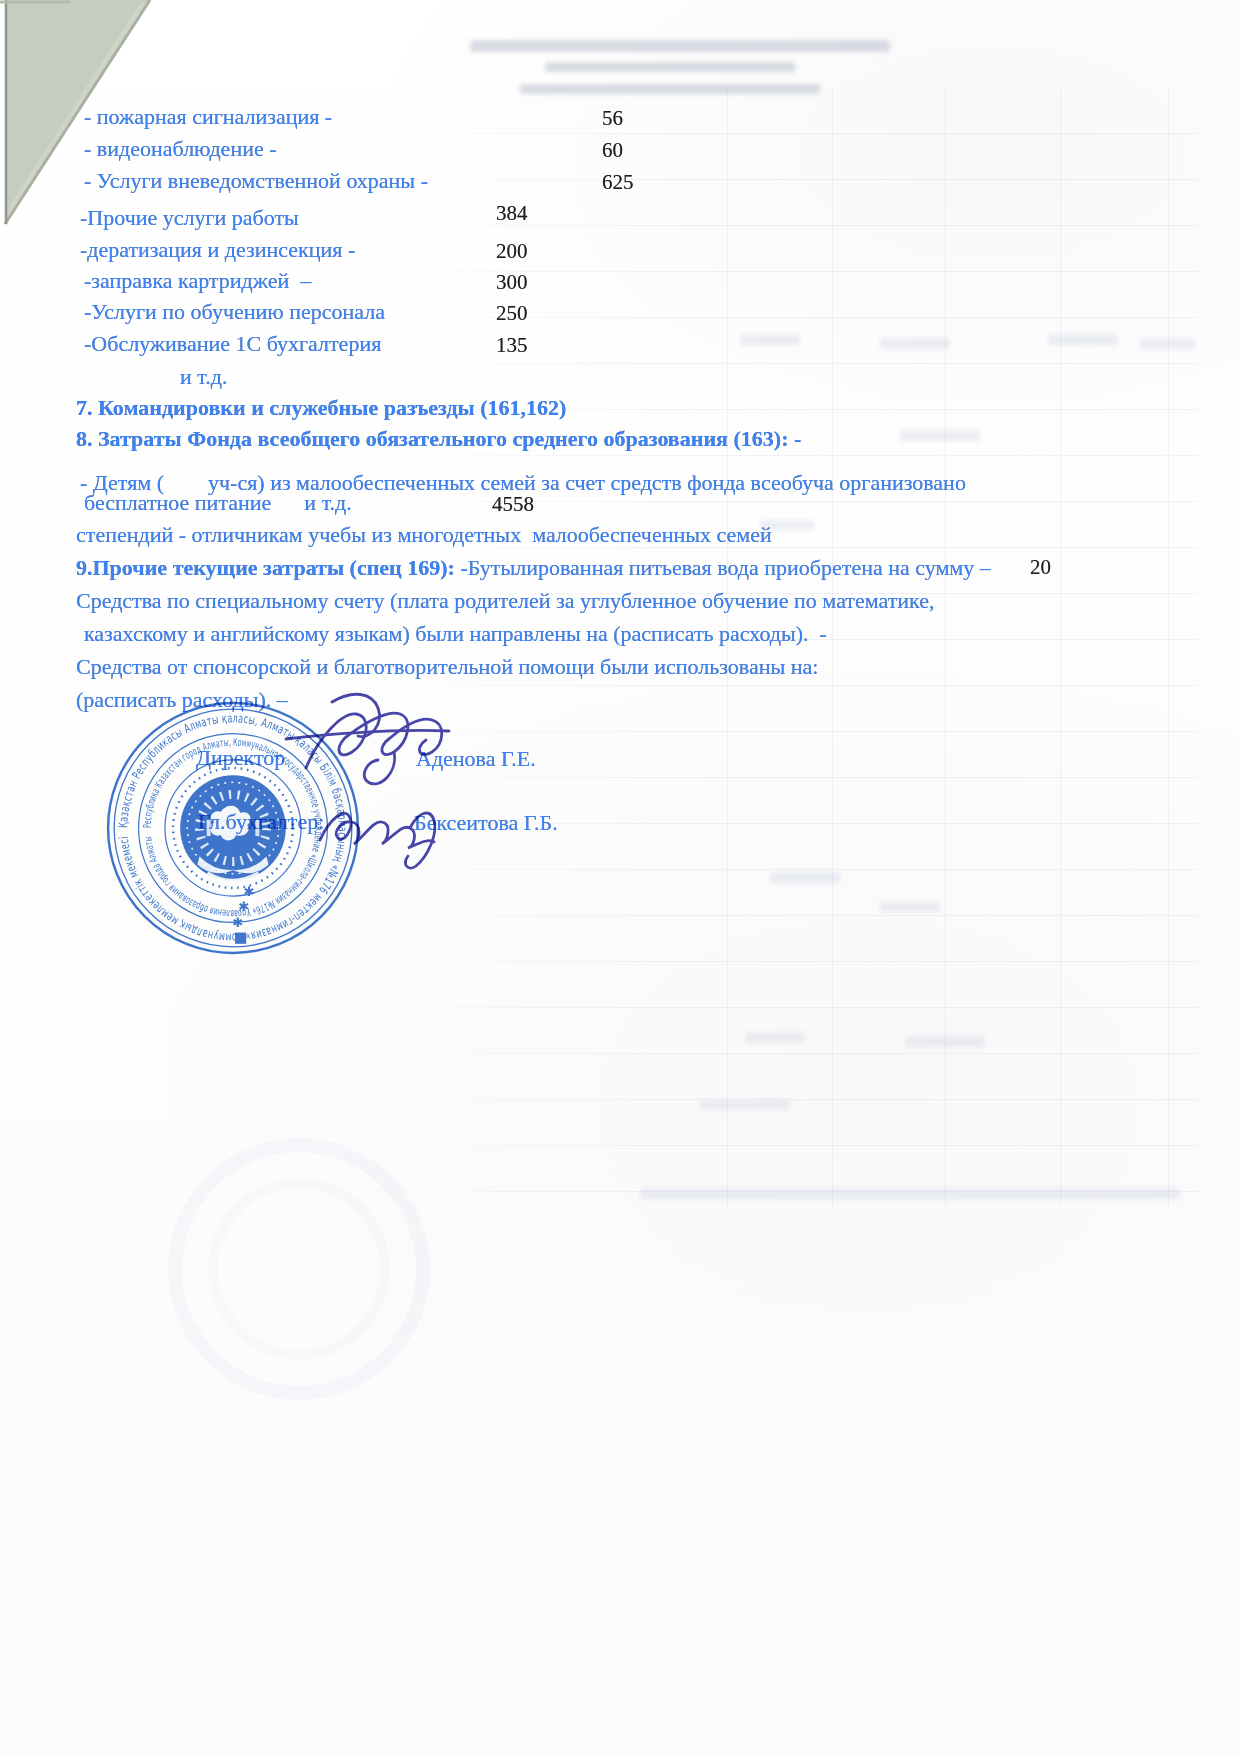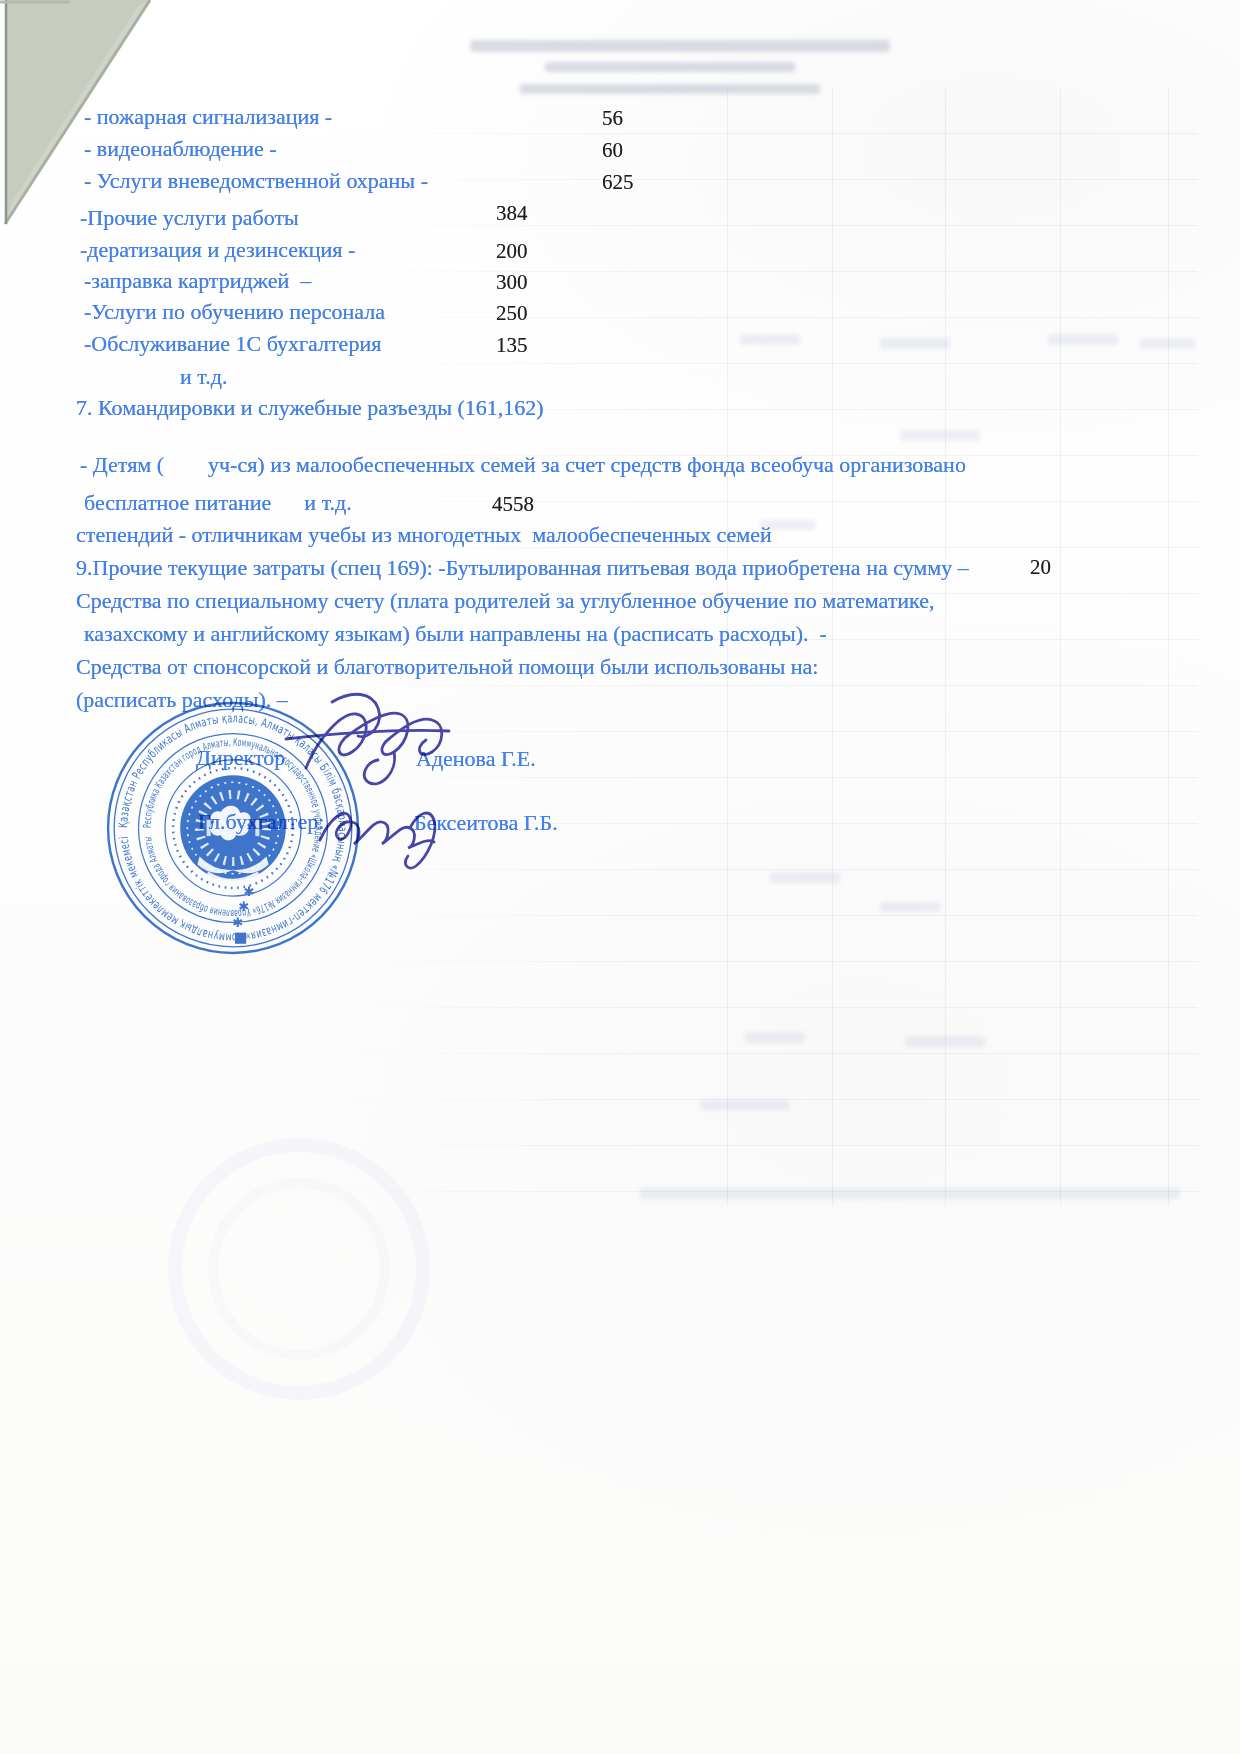--- a/index.html
+++ b/index.html
@@ -22,21 +22,21 @@
   .hdr-smudge{position:absolute;background:#aeb3c4;opacity:.45;filter:blur(2px);border-radius:3px;pointer-events:none;}
   .ghost-stamp{position:absolute;left:168px;top:1138px;width:234px;height:234px;border-radius:50%;
     border:14px solid rgba(110,145,210,0.05);pointer-events:none;}
   .ghost-stamp::after{content:"";position:absolute;inset:26px;border-radius:50%;
     border:10px solid rgba(110,145,210,0.04);}
   
   .corner{position:absolute;left:0;top:0;pointer-events:none;}
   
   .line{position:absolute;font-size:22px;line-height:24px;color:#3b82f6;white-space:pre;
         text-shadow:0 0 .4px rgba(20,20,25,.55);}
-  .b{font-weight:normal;}
+  .b{font-weight:bold;}
   .val{position:absolute;text-align:left;font-size:21px;color:#1e1e20;white-space:pre;
        text-shadow:0 0 .4px rgba(20,20,25,.55);}
   
   .stamp{position:absolute;left:103px;top:698px;width:260px;height:260px;
          mix-blend-mode:multiply;opacity:.93;}
   .ink{position:absolute;inset:0;mix-blend-mode:multiply;pointer-events:none;}
 </style>
 </head>
 <body>
 
@@ -88,21 +88,22 @@
   <div class="line" style="left:84px;top:269px">-заправка картриджей  –</div>
   <div class="val" style="left:496px;top:270px;width:70px">300</div>
   <div class="line" style="left:84px;top:300px">-Услуги по обучению персонала</div>
   <div class="val" style="left:496px;top:301px;width:70px">250</div>
   <div class="line" style="left:84px;top:332px">-Обслуживание 1С бухгалтерия</div>
   <div class="val" style="left:496px;top:333px;width:70px">135</div>
 
   <div class="line" style="left:180px;top:365px">и т.д.</div>
 
   <div class="line b" style="left:76px;top:396px">7. Командировки и служебные разъезды (161,162)</div>
-  <div class="line" style="left:80px;top:453px">- Детям (        уч-ся) из малообеспеченных семей за счет средств фонда всеобуча организовано</div>
+  <div class="line b" style="left:76px;top:427px">8. Затраты Фонда всеобщего обязательного среднего образования (163): -</div>
+  <div class="line" style="left:80px;top:471px">- Детям (        уч-ся) из малообеспеченных семей за счет средств фонда всеобуча организовано</div>
   <div class="line" style="left:84px;top:491px">бесплатное питание      и т.д.</div>
   <div class="val" style="left:492px;top:492px;width:80px">4558</div>
   <div class="line" style="left:76px;top:523px">степендий - отличникам учебы из многодетных  малообеспеченных семей</div>
 
   <div class="line" style="left:76px;top:556px"><span class="b">9.Прочие текущие затраты (спец 169):</span><span> -Бутылированная питьевая вода приобретена на сумму –</span></div>
   <div class="val" style="left:1030px;top:555px;width:70px">20</div>
 
   <div class="line" style="left:76px;top:589px">Средства по специальному счету (плата родителей за углубленное обучение по математике,</div>
   <div class="line" style="left:84px;top:622px">казахскому и английскому языкам) были направлены на (расписать расходы).  -</div>
   <div class="line" style="left:76px;top:655px">Средства от спонсорской и благотворительной помощи были использованы на:</div>

